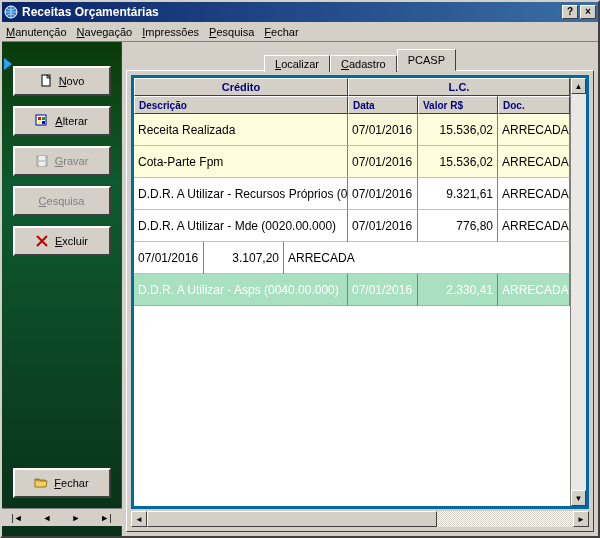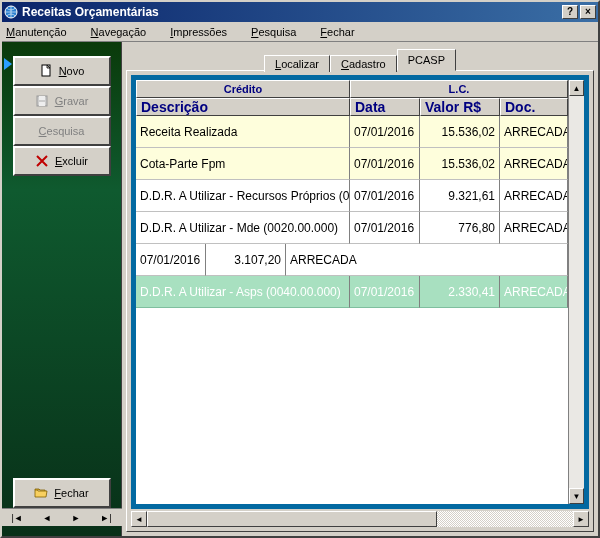--- a/index.html
+++ b/index.html
@@ -54,41 +54,42 @@
     display: flex;
     align-items: center;
     justify-content: center;
     line-height: 1;
   }
   .menubar {
     display: flex;
     height: 20px;
     align-items: center;
     padding: 0 4px;
-    gap: 24px;
+    gap: 10px;
     border-bottom: 1px solid #808080;
   }
   .menuitem {
     font-size: 11px;
     color: #000;
     cursor: default;
   }
   .menuitem .ul { text-decoration: underline; }
   .body-area {
     flex: 1;
     display: flex;
     min-height: 0;
   }
   .sidebar {
     width: 120px;
     background: linear-gradient(to bottom, #0a3a0a, #0f5a2f 30%, #083018 100%);
     display: flex;
     flex-direction: column;
     align-items: center;
     padding: 10px 6px;
+    gap: 10px;
     position: relative;
     border-right: 1px solid #404040;
   }
   .sidebar .arrow-tab {
     position: absolute;
     left: 2px;
     top: 16px;
     width: 0; height: 0;
     border-top: 6px solid transparent;
     border-bottom: 6px solid transparent;
@@ -173,21 +174,21 @@
     display: flex;
     flex-direction: column;
     min-height: 0;
     position: relative;
     z-index: 1;
   }
   .grid-wrap {
     flex: 1;
     display: flex;
     min-height: 0;
-    border: 5px solid #0369a1;
+    border: 3px solid #0369a1;
     background: #fde047;
   }
   .grid-main {
     flex: 1;
     overflow: hidden;
     display: flex;
     flex-direction: column;
   }
   .grid-headers {
     display: flex;
@@ -216,21 +217,21 @@
   }
   .hc {
     border: 1px solid;
     border-color: #fff #404040 #404040 #fff;
     background: #d4d0c8;
     display: flex;
     align-items: center;
     padding: 0 4px;
     color: #000080;
     font-weight: bold;
-    font-size: 14px;
+    font-size: 10px;
     overflow: hidden;
     white-space: nowrap;
   }
   .w-desc { width: 214px; }
   .w-data { width: 70px; }
   .w-valor { width: 80px; text-align: center; }
   .w-doc  { flex: 1; }
   .grid-body {
     flex: 1;
     background: #fff;
@@ -340,20 +341,32 @@
       <div class="vbtn">
         <span class="ico">
           <svg width="14" height="14" viewBox="0 0 14 14">
               <rect x="3" y="1" width="8" height="11" fill="#fff" stroke="#000" stroke-width="1"></rect>
               <path d="M8 1 L11 4 L8 4 Z" fill="#d4d0c8" stroke="#000" stroke-width="0.8"></path>
             </svg>
         </span>
         <span><span class="ul">N</span><span>ovo</span></span>
       </div>
 
+      <div class="vbtn">
+        <span class="ico">
+          <svg width="14" height="14" viewBox="0 0 14 14">
+              <rect x="1" y="1" width="10" height="10" fill="#fff" stroke="#00a"></rect>
+              <rect x="3" y="3" width="3" height="3" fill="#f00"></rect>
+              <rect x="7" y="3" width="3" height="3" fill="#0a0"></rect>
+              <rect x="3" y="7" width="3" height="3" fill="#ff0"></rect>
+              <rect x="7" y="7" width="3" height="3" fill="#00f"></rect>
+            </svg>
+        </span>
+        <span><span class="ul">A</span><span>lterar</span></span>
+      </div>
 
       <div class="vbtn disabled">
         <span class="ico">
           <svg width="14" height="14" viewBox="0 0 14 14">
               <rect x="2" y="2" width="10" height="10" fill="#ccc" stroke="#999"></rect>
               <rect x="4" y="2" width="6" height="4" fill="#eee"></rect>
               <rect x="4" y="8" width="6" height="4" fill="#eee"></rect>
             </svg>
         </span>
         <span><span class="ul">G</span><span>ravar</span></span>

